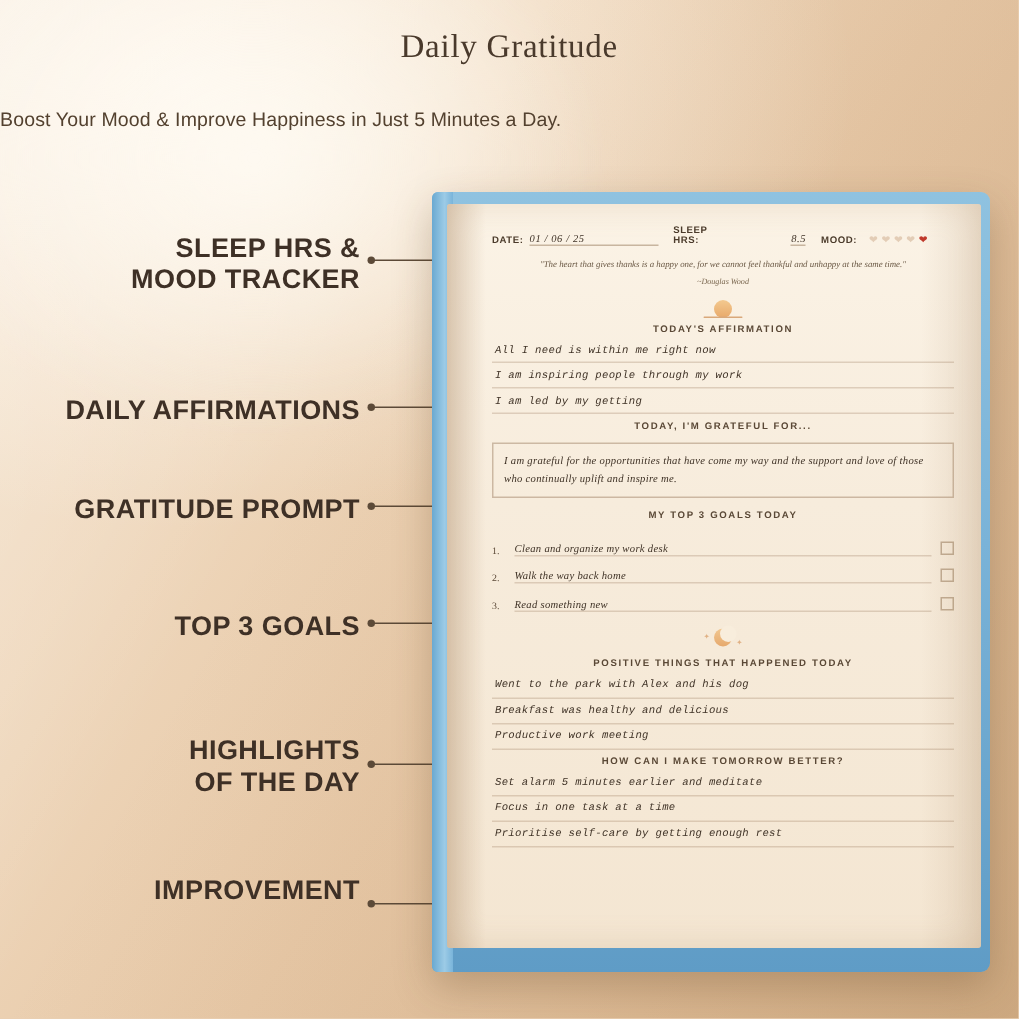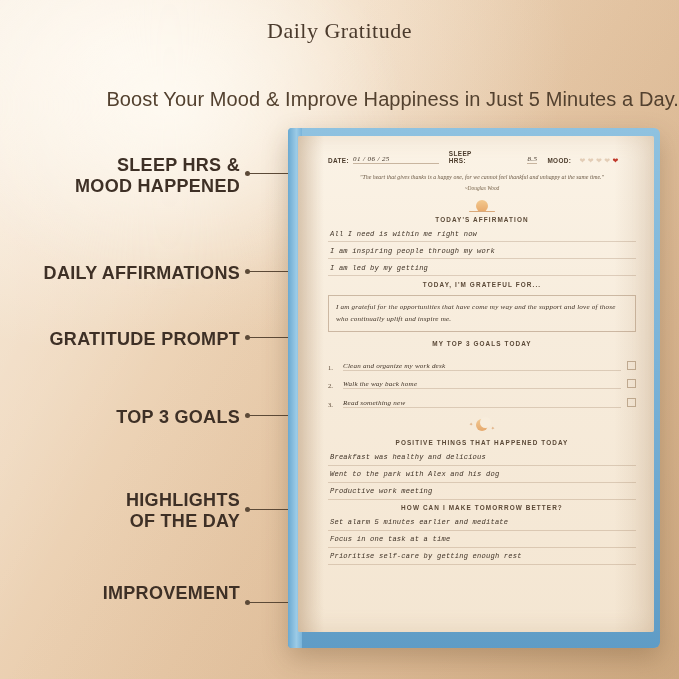--- a/index.html
+++ b/index.html
@@ -25,22 +25,22 @@
     background:radial-gradient(closest-side, rgba(255,252,245,.75), rgba(255,252,245,0));
     filter:blur(6px);
   }
   
   .title{
     position:absolute;top:18px;left:0;right:0;text-align:center;
     font-family:"Liberation Serif", serif;
     font-size:22px;color:#4a3a2c;letter-spacing:.5px;
   }
   .subtitle{
-    position:absolute;top:88px;left:0;right:0;text-align:right;
-    font-size:20px;color:#53412f;font-weight:400;letter-spacing:.1px;
+    position:absolute;top:72px;left:0;right:0;text-align:left;
+    font-size:13px;color:#53412f;font-weight:400;letter-spacing:.1px;
   }
   
   .book{
     position:absolute;left:288px;top:128px;width:372px;height:520px;
   }
   .cover{
     position:absolute;inset:0;
     background:linear-gradient(180deg,#8fc2e0 0%,#7ab3d8 45%,#5f9cc6 100%);
     border-radius:4px 6px 6px 4px;
     box-shadow:0 10px 26px rgba(90,60,30,.28);
@@ -138,21 +138,21 @@
 <body>
 
 <div class="bg"></div>
 <div class="glow"></div>
 
 <div class="title">Daily Gratitude</div>
 <div class="subtitle">Boost Your Mood &amp; Improve Happiness in Just 5 Minutes a Day.</div>
 
 <div class="callout" style="left:60px;top:155px;width:180px;">
   <div>SLEEP HRS &amp;</div>
-  <div>MOOD HAPPENED</div>
+  <div>MOOD TRACKER</div>
 </div>
 <div class="leader" style="left:248px;top:173px;width:72px;">
     <span class="dot"></span>
     <span class="tip"></span>
   </div>
 
 <div class="callout" style="left:40px;top:263px;width:200px;">
   <div>DAILY AFFIRMATIONS</div>
 </div>
 <div class="leader" style="left:248px;top:271px;width:72px;">
@@ -260,22 +260,22 @@
       </div>
 
       <div class="moon">
         <span class="m"></span>
         <span class="star" style="left:2px;top:2px;">✦</span>
         <span class="star" style="right:2px;top:6px;">✦</span>
       </div>
 
       <div class="sec-title">POSITIVE THINGS THAT HAPPENED TODAY</div>
       <div class="writing">
+        <div class="wline line">Went to the park with Alex and his dog</div>
         <div class="wline line">Breakfast was healthy and delicious</div>
-        <div class="wline line">Went to the park with Alex and his dog</div>
         <div class="wline line">Productive work meeting</div>
       </div>
 
       <div class="sec-title">HOW CAN I MAKE TOMORROW BETTER?</div>
       <div class="writing">
         <div class="wline line">Set alarm 5 minutes earlier and meditate</div>
         <div class="wline line">Focus in one task at a time</div>
         <div class="wline line">Prioritise self-care by getting enough rest</div>
       </div>
 

